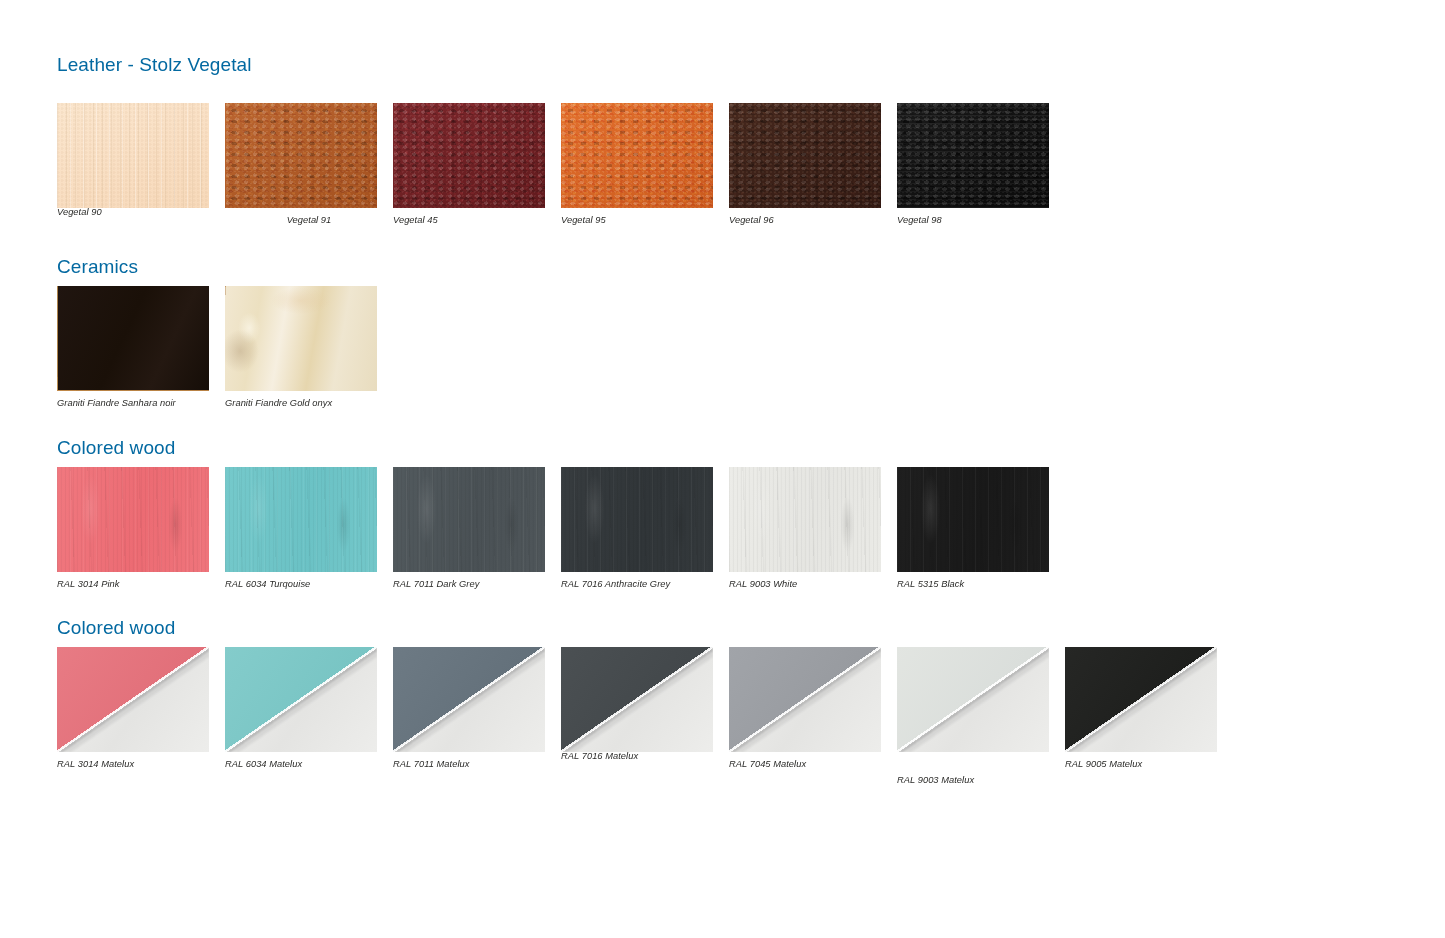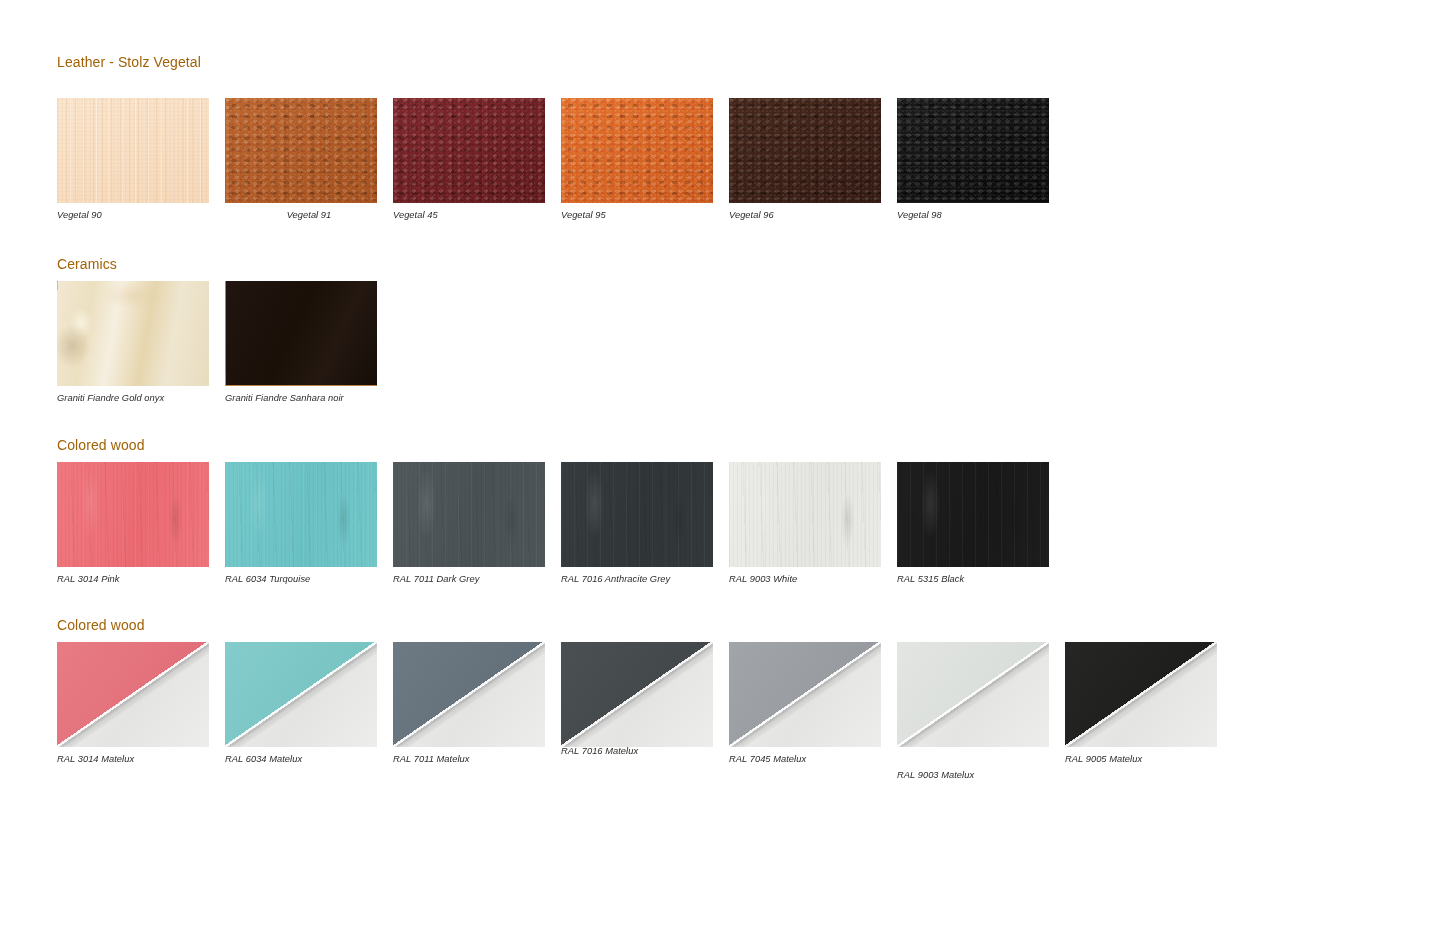--- a/index.html
+++ b/index.html
@@ -19,23 +19,23 @@
   .page {
     position: absolute;
     left: 57px;
     top: 0;
     width: 1330px;
   }
 
   
   .section { margin: 0; }
   .section-title {
-    font-size: 14px;
+    font-size: 19px;
     font-weight: 400;
-    color: #a16207;
+    color: #0369a1;
     letter-spacing: .1px;
     line-height: 1;
     white-space: nowrap;
   }
 
   
   .swatch-row {
     display: flex;
     flex-wrap: nowrap;
   }
@@ -208,21 +208,21 @@
 
   <div class="section" style="position:absolute; left:0; top:55px; width:1330px;">
     <div class="section-title">Leather - Stolz Vegetal</div>
     <div class="swatch-row" style="margin-top:29px;">
       <div class="swatch-cell">
         <div class="swatch-tile tex-leather tex-smooth" style="background-color:#fae0c4; background-image:
                linear-gradient(90deg, rgba(205,170,128,.22) 0 1px, transparent 1px 7px),
                linear-gradient(90deg, rgba(255,255,255,.30) 0 1px, transparent 1px 11px),
                radial-gradient(ellipse 3px 2px at 30% 40%, rgba(200,160,120,.10) 0 60%, transparent 61%),
                linear-gradient(160deg, #fbe6ce 0%, #f7d9ba 100%);"></div>
-        <div class="swatch-caption" style="margin-top:8px;font-style:italic;">Vegetal 90</div>
+        <div class="swatch-caption" style="font-style:italic;">Vegetal 90</div>
       </div>
       <div class="swatch-cell">
         <div class="swatch-tile tex-leather" style="background-color:#b05a28; background-image:
                radial-gradient(ellipse 4px 3px at 30% 30%, rgba(255,255,255,.14) 0 55%, transparent 56%),
                radial-gradient(ellipse 5px 3px at 70% 70%, rgba(0,0,0,.18) 0 55%, transparent 56%),
                radial-gradient(ellipse 2px 2px at 50% 10%, rgba(255,230,200,.10) 0 55%, transparent 56%),
                linear-gradient(150deg, #bb6530 0%, #a4511f 100%);"></div>
         <div class="swatch-caption" style="margin-top:8px;text-align:center;">Vegetal 91</div>
       </div>
       <div class="swatch-cell">
@@ -257,29 +257,29 @@
                linear-gradient(150deg, #1a1a1a 0%, #0a0a0a 100%);"></div>
         <div class="swatch-caption" style="margin-top:8px;">Vegetal 98</div>
       </div>
     </div>
   </div>
 
   <div class="section" style="position:absolute; left:0; top:257px; width:1330px;">
     <div class="section-title">Ceramics</div>
     <div class="swatch-row" style="margin-top:10px;">
       <div class="swatch-cell">
+        <div class="swatch-tile tex-noir" style="background:
+               linear-gradient(115deg,#201510 0%, #1a1008 45%, #241811 70%, #150d07 100%);"></div>
+        <div class="swatch-caption" style="margin-top:8px;">Graniti Fiandre Sanhara noir</div>
+      </div>
+      <div class="swatch-cell">
         <div class="swatch-tile tex-onyx" style="background:
                linear-gradient(100deg,#f2e8d2 0%, #ece0c0 22%, #f6efe0 38%, #e6d6ae 58%, #efe6d0 74%, #e8dcbe 100%);"></div>
         <div class="swatch-caption" style="margin-top:8px;">Graniti Fiandre Gold onyx</div>
       </div>
-      <div class="swatch-cell">
-        <div class="swatch-tile tex-noir" style="background:
-               linear-gradient(115deg,#201510 0%, #1a1008 45%, #241811 70%, #150d07 100%);"></div>
-        <div class="swatch-caption" style="margin-top:8px;">Graniti Fiandre Sanhara noir</div>
-      </div>
     </div>
   </div>
 
   <div class="section" style="position:absolute; left:0; top:438px; width:1330px;">
     <div class="section-title">Colored wood</div>
     <div class="swatch-row" style="margin-top:10px;">
       <div class="swatch-cell">
         <div class="swatch-tile tex-wood" style="background:linear-gradient(100deg,#f0787f 0%, #ec6b73 55%, #ef757c 100%);"></div>
         <div class="swatch-caption" style="margin-top:8px;">RAL 3014 Pink</div>
       </div>

